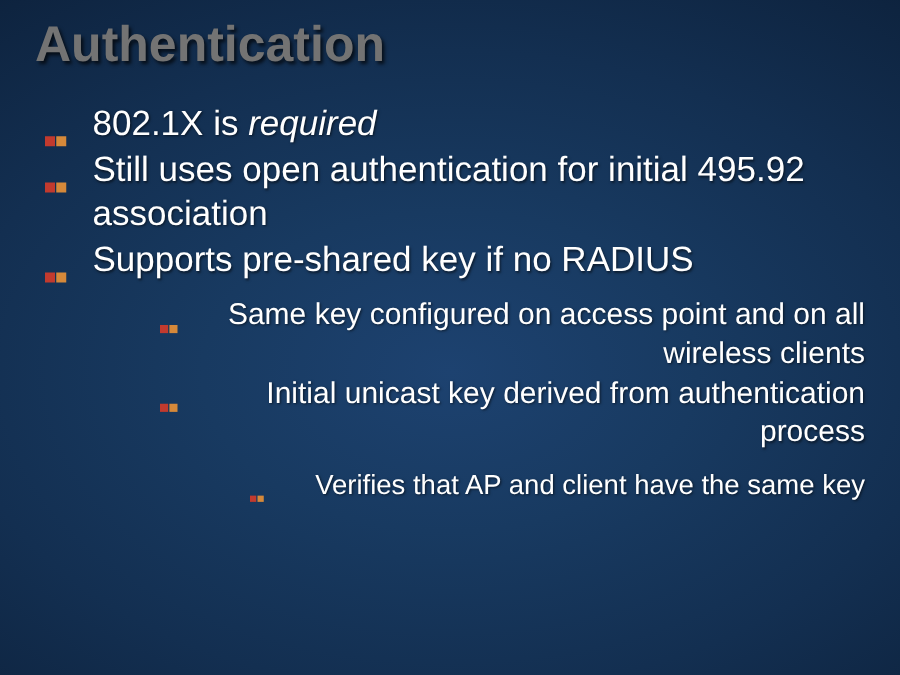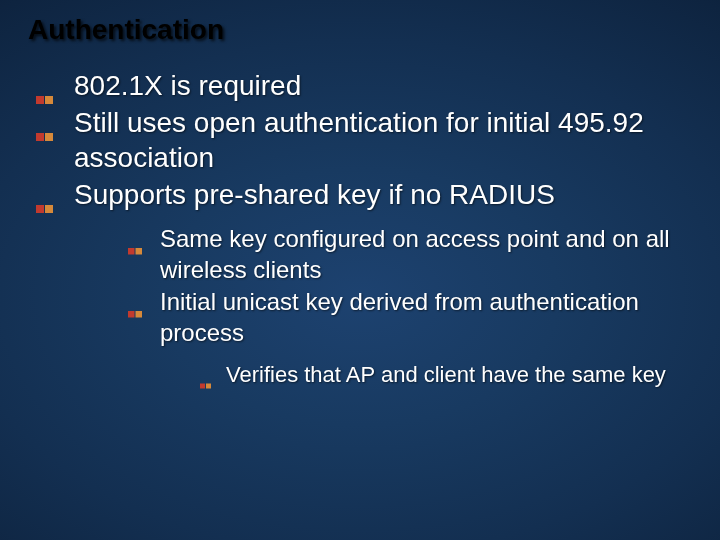--- a/index.html
+++ b/index.html
@@ -14,23 +14,23 @@
     font-family: Arial, Helvetica, sans-serif;
     color: #ffffff;
   }
   .slide {
     padding: 14px 28px 0 28px;
     box-sizing: border-box;
     width: 100%;
     height: 100%;
   }
   .title {
-    font-size: 28px;
+    font-size: 40px;
     font-weight: bold;
-    color: #000000;
+    color: #737373;
     text-shadow: 2px 2px 3px rgba(0,0,0,0.7);
     margin: 0 0 22px 0;
     letter-spacing: 0px;
   }
   ul {
     list-style: none;
     margin: 0;
     padding: 0;
   }
   .lvl1 {
@@ -48,41 +48,42 @@
     padding-left: 54px;
     margin-top: 12px;
   }
   .lvl2 > li {
     position: relative;
     padding-left: 32px;
     font-size: 24px;
     line-height: 1.28;
     margin-bottom: 2px;
     text-shadow: 1px 1px 2px rgba(0,0,0,0.55);
+    text-align: right;
   }
   .lvl3 {
     padding-left: 40px;
     margin-top: 12px;
   }
   .lvl3 > li {
     position: relative;
     padding-left: 26px;
     font-size: 22px;
     line-height: 1.3;
     margin-bottom: 2px;
     text-shadow: 1px 1px 2px rgba(0,0,0,0.55);
   }
   .bullet-icon {
     position: absolute;
     left: 0;
   }
   .lvl1 > li > .bullet-icon { top: 11px; }
   .lvl2 > li > .bullet-icon { top: 9px; }
   .lvl3 > li > .bullet-icon { top: 8px; }
-  .italic { }
+  .italic { font-style: italic; }
 </style>
 </head>
 <body>
 
 <div class="slide">
 
   <h1 class="title">Authentication</h1>
 
   <ul class="lvl1">
 

